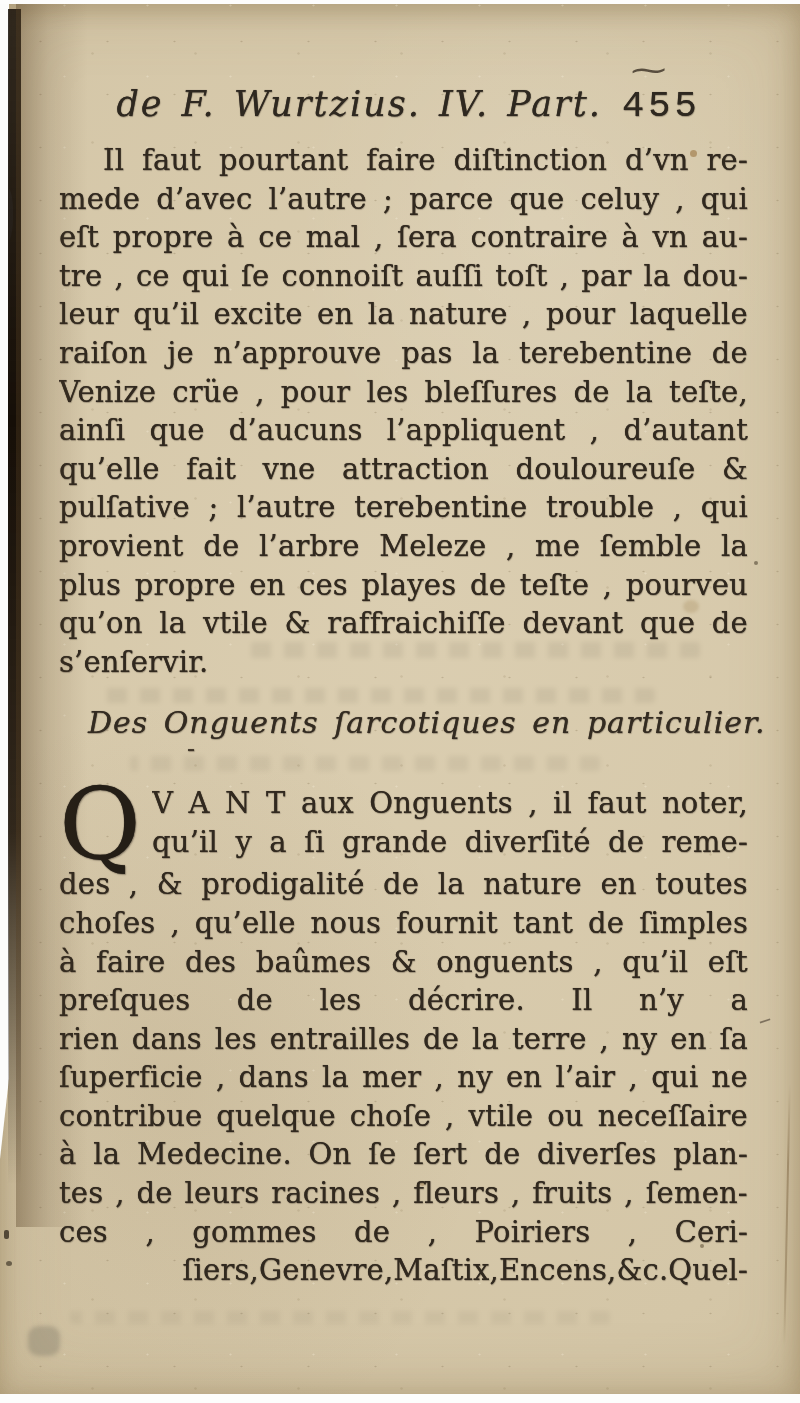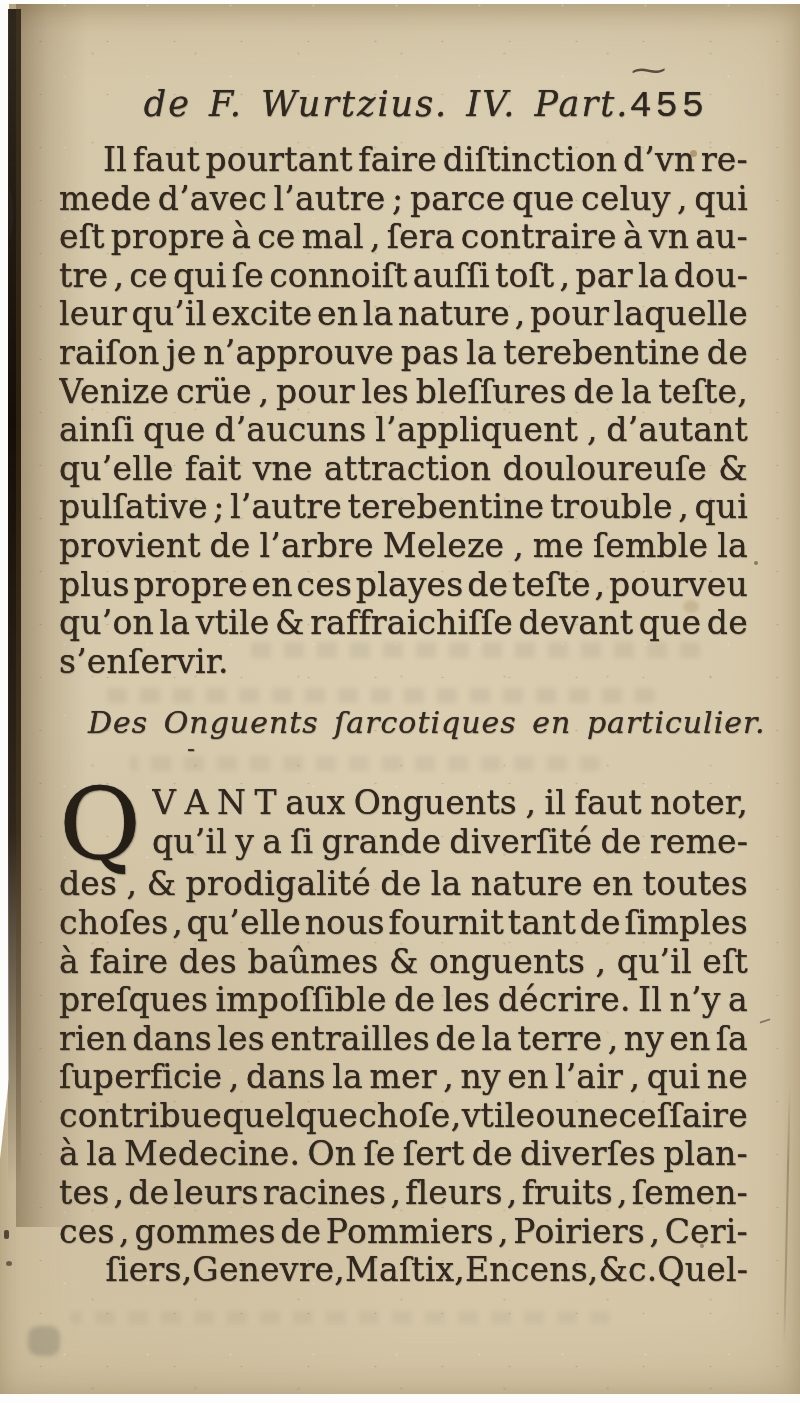--- a/index.html
+++ b/index.html
@@ -87,35 +87,36 @@
   }
   
   .content {
     position:absolute; left:59px; top:80px; width:689px;
     color:#31291f;
   }
   .ink {
     text-shadow: 0 0 0.7px rgba(49,40,30,0.85), 0.5px 0.6px 0.9px rgba(49,40,30,0.3);
   }
   .header-row {
-    display:flex; justify-content:flex-end; align-items:baseline;
+    display:flex; justify-content:center; align-items:baseline;
     height:52px;
+    gap:20px;
   }
   .header-title {
     margin-left:50px;
     font-style:italic; font-size:35px; letter-spacing:2px; word-spacing:5px;
     color:#2e2820;
   }
   .page-number {
     margin-right:40px;
     font-size:37px; letter-spacing:4px; color:#2e2820;font-family:Liberation Mono, monospace;
   }
   .para { margin-top:5px; }
   .line {
-    font-size:33px; height:38.6px; line-height:38.6px;
+    font-size:29px; height:38.6px; line-height:38.6px;
     text-align:justify; text-align-last:justify;
     overflow:hidden; white-space:nowrap;
     letter-spacing:0.2px;
   }
   
   .line { display:flex; justify-content:space-between; }
   .line span.w { display:inline-block; }
   .para1 .line:first-child { padding-left:44px; }
   .para1 .line:last-child { justify-content:flex-start; }
   .section-heading {
@@ -368,21 +369,20 @@
           <span class="w">des</span>
           <span class="w">baûmes</span>
           <span class="w">&amp;</span>
           <span class="w">onguents</span>
           <span class="w">,</span>
           <span class="w">qu’il</span>
           <span class="w">eſt</span>
         </div>
         <div class="line">
           <span class="w">preſques</span>
-          <span class="w">impoſſible</span>
           <span class="w">de</span>
           <span class="w">les</span>
           <span class="w">décrire.</span>
           <span class="w">Il</span>
           <span class="w">n’y</span>
           <span class="w">a</span>
         </div>
         <div class="line">
           <span class="w">rien</span>
           <span class="w">dans</span>
@@ -441,21 +441,20 @@
           <span class="w">,</span>
           <span class="w">fruits</span>
           <span class="w">,</span>
           <span class="w">ſemen-</span>
         </div>
         <div class="line">
           <span class="w">ces</span>
           <span class="w">,</span>
           <span class="w">gommes</span>
           <span class="w">de</span>
-          <span class="w">Pommiers</span>
           <span class="w">,</span>
           <span class="w">Poiriers</span>
           <span class="w">,</span>
           <span class="w">Ceri-</span>
         </div>
         <div class="line">
           <span class="w">ſiers</span>
           <span class="w">,</span>
           <span class="w">Genevre,</span>
           <span class="w">Maſtix</span>

